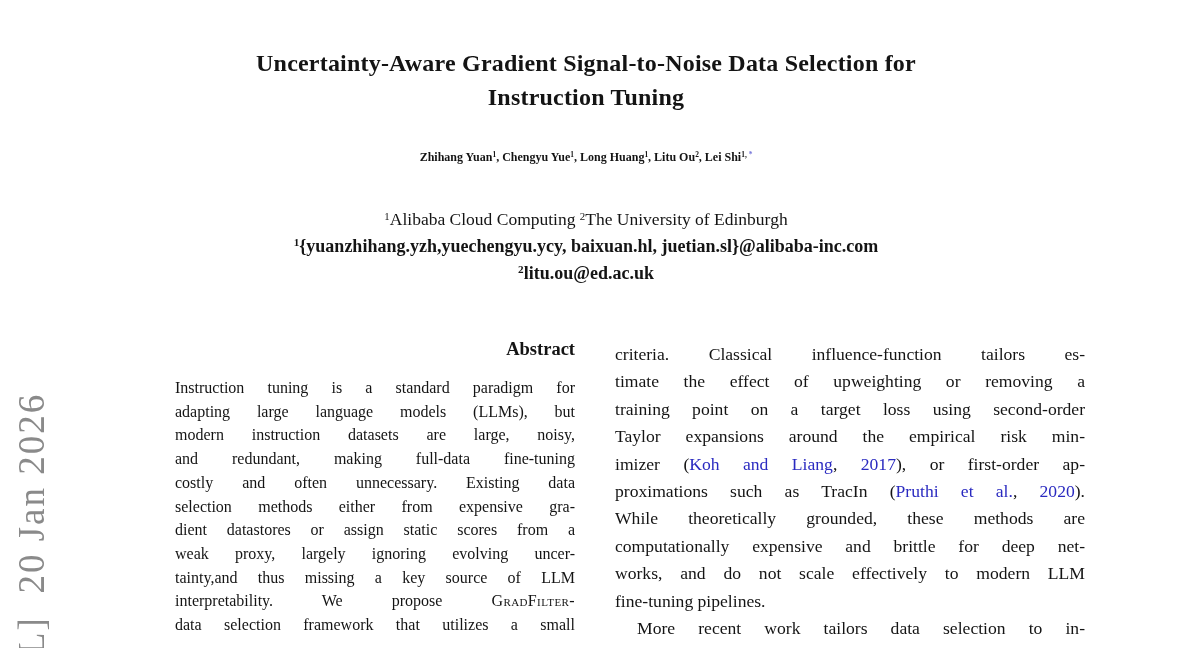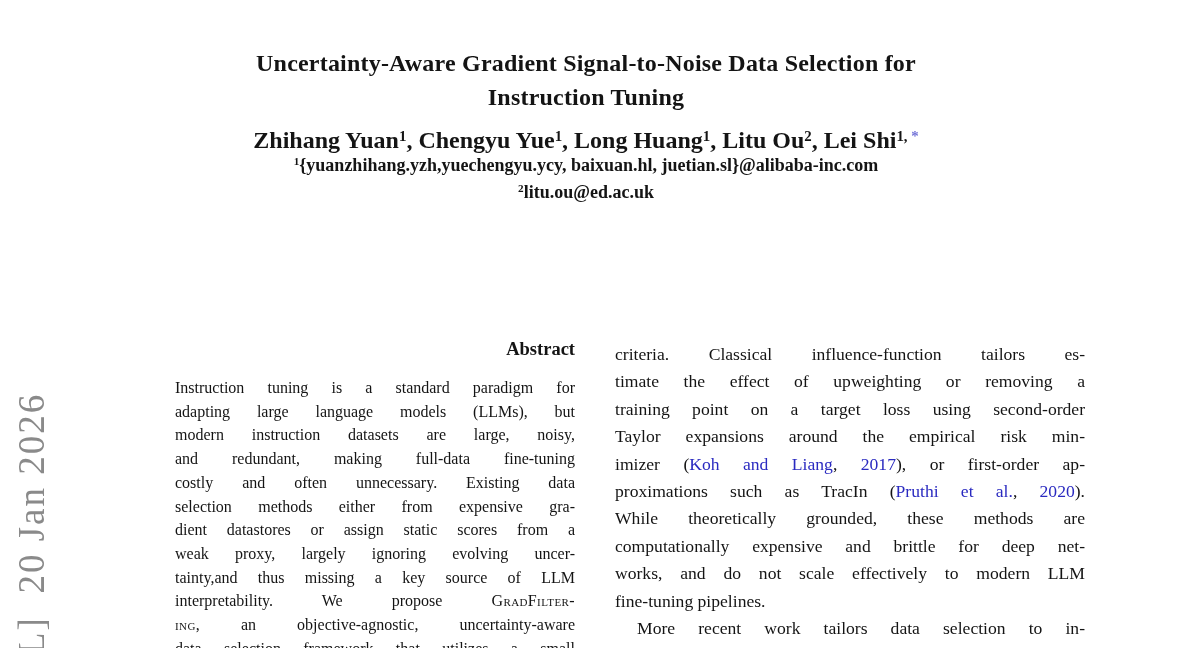--- a/index.html
+++ b/index.html
@@ -19,21 +19,21 @@
   .watermark{
     position:absolute;left:10px;top:655px;
     transform-origin:0 0;transform:rotate(-90deg);
     font-size:37px;color:var(--wm);white-space:nowrap;letter-spacing:2px;
     font-family:"Liberation Serif","DejaVu Serif",serif;
   }
 
   
   .header{position:absolute;left:0;top:0;width:1172px;text-align:center;padding-top:46px;}
   .title{margin:0;font-size:24px;font-weight:bold;line-height:34px;letter-spacing:.2px;}
-  .authors{margin-top:14px;font-size:24px;font-weight:bold;line-height:24px;}
+  .authors{margin-top:31px;font-size:12px;font-weight:bold;line-height:24px;}
   .affil{margin-top:37px;font-size:17.5px;line-height:27px;}
   .email{font-size:18px;line-height:27px;font-weight:bold;}
 
   
   .col-left{position:absolute;left:175px;top:337px;width:400px;}
   .abs-head{font-size:18.5px;font-weight:bold;text-align:right;line-height:24px;}
   .abs-body{margin-top:15px;font-size:16px;}
   .abs-body .line{line-height:23.7px;}
 
   .col-right{position:absolute;left:615px;top:341px;width:470px;font-size:17.6px;}
@@ -54,38 +54,38 @@
 <div class="page">
 
   <div class="watermark">L]&nbsp; 20 Jan 2026</div>
 
   <div class="header">
     <h1 class="title">
       <div>Uncertainty-Aware Gradient Signal-to-Noise Data Selection for</div>
       <div>Instruction Tuning</div>
     </h1>
     <div class="authors"><span>Zhihang Yuan</span><span class="sup">1</span><span>, Chengyu Yue</span><span class="sup">1</span><span>, Long Huang</span><span class="sup">1</span><span>, Litu Ou</span><span class="sup">2</span><span>, Lei Shi</span><span class="sup">1, </span><span class="sup star">*</span></div>
+    <div class="affil"><span class="sup">1</span><span>Alibaba Cloud Computing </span><span class="sup">2</span><span>The University of Edinburgh</span></div>
     <div class="email"><span class="sup">1</span><span>{yuanzhihang.yzh,yuechengyu.ycy, baixuan.hl, juetian.sl}@alibaba-inc.com</span></div>
     <div class="email"><span class="sup">2</span><span>litu.ou@ed.ac.uk</span></div>
   </div>
 
   <div class="col-left">
     <div class="abs-head">Abstract</div>
     <div class="abs-body">
         <div class="line"><span>Instruction tuning is a standard paradigm for</span></div>
         <div class="line"><span>adapting large language models (LLMs), but</span></div>
         <div class="line"><span>modern instruction datasets are large, noisy,</span></div>
         <div class="line"><span>and redundant, making full-data fine-tuning</span></div>
         <div class="line"><span>costly and often unnecessary. Existing data</span></div>
         <div class="line"><span>selection methods either from expensive gra-</span></div>
         <div class="line"><span>dient datastores or assign static scores from a</span></div>
         <div class="line"><span>weak proxy, largely ignoring evolving uncer-</span></div>
         <div class="line"><span>tainty,and thus missing a key source of LLM</span></div>
         <div class="line"><span>interpretability. We propose </span><span class="sc">GradFilter-</span></div>
-        <div class="line"><span class="sc">ing</span><span>, an objective-agnostic, uncertainty-aware</span></div>
         <div class="line"><span>data selection framework that utilizes a small</span></div>
       </div>
   </div>
 
   <div class="col-right">
     <div>
         <div class="line"><span>criteria. Classical influence-function tailors es-</span></div>
         <div class="line"><span>timate the effect of upweighting or removing a</span></div>
         <div class="line"><span>training point on a target loss using second-order</span></div>
         <div class="line"><span>Taylor expansions around the empirical risk min-</span></div>

